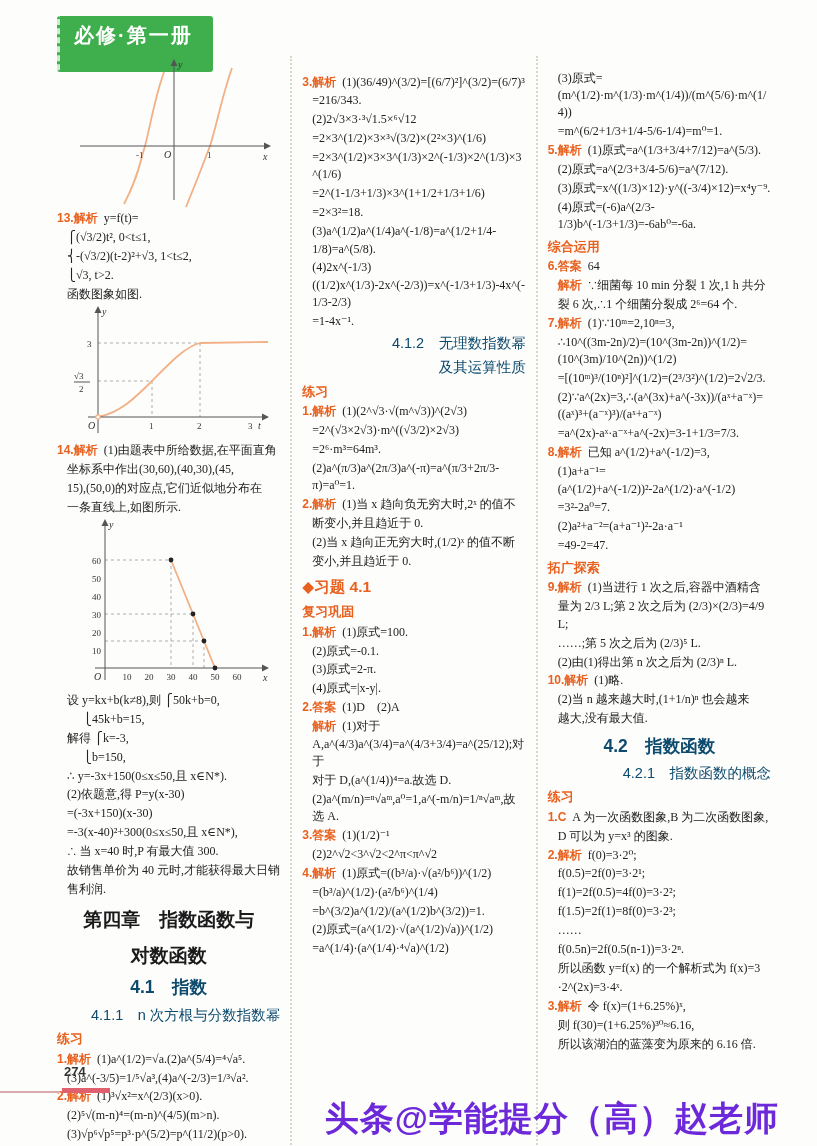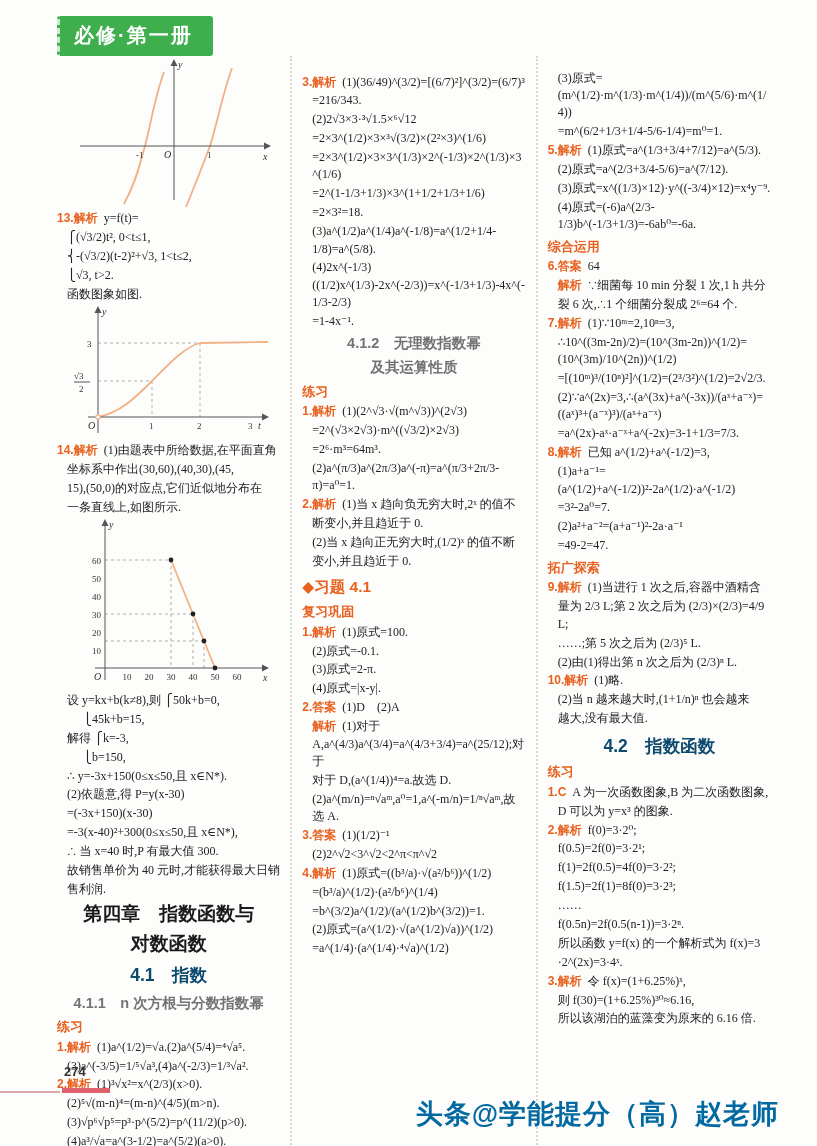--- a/index.html
+++ b/index.html
@@ -1,59 +1,59 @@
 <!DOCTYPE html>
 <html><head>
 <meta charset="utf-8">
 <style>
   html,body{margin:0;padding:0;background:#e9e9e9;}
   .page{position:relative;width:817px;height:1146px;background:#fdfdfc;margin:0 auto;
         overflow:hidden;font-family:"Liberation Serif","DejaVu Serif",serif;color:#222;}
   
   .badge{position:absolute;left:57px;top:16px;background:#3fae4d;color:#fff;
          font-family:"Liberation Sans","DejaVu Sans",sans-serif;font-weight:bold;
-         font-size:20px;padding:6px 20px 7px 14px;border-radius:3px;
+         font-size:20px;padding:6px 20px 23px 14px;border-radius:3px;
          border-left:3px dashed #cdebd1;letter-spacing:2px;}
   
   .cols{position:absolute;left:57px;top:56px;width:714px;display:flex;align-items:stretch;}
   .col{width:230px;box-sizing:border-box;}
   .col-mid,.col-right{border-left:2px dotted #d8d8ca;margin-left:10px;padding-left:10px;width:242px;}
   .col-mid{padding-top:16px;}
   .col-right{padding-top:12px;}
   .blk{width:100%;}
   .ln{font-size:12px;line-height:1.45;margin:1.5px 0;overflow-wrap:anywhere;}
   .ln .lb{color:#e8611f;font-weight:bold;font-family:"Liberation Sans","DejaVu Sans",sans-serif;
           margin-right:6px;white-space:nowrap;}
   .ln.i1{padding-left:10px;}
   .ln.i2{padding-left:26px;}
   .ln.h1{font-family:"Liberation Sans","DejaVu Sans",sans-serif;font-weight:bold;
-         font-size:19px;text-align:center;margin:2px 0 0;color:#1a1a1a;}
+         font-size:19px;text-align:center;margin:8px 0 0;color:#1a1a1a;}
   .ln.h2{font-family:"Liberation Sans","DejaVu Sans",sans-serif;font-weight:bold;
          font-size:17.5px;text-align:center;color:#0c4a6e;margin:6px 0 4px;}
-  .ln.h3{font-family:"Liberation Sans","DejaVu Sans",sans-serif;font-weight:bold;
-         font-size:14.5px;text-align:center;color:#737373;margin:3px 0;}
+  .ln.h3{font-family:"Liberation Sans","DejaVu Sans",sans-serif;font-weight:normal;
+         font-size:14.5px;text-align:right;color:#0c4a6e;margin:3px 0;}
   .ln.sec{font-family:"Liberation Sans","DejaVu Sans",sans-serif;font-weight:bold;
           color:#e8611f;font-size:13px;margin:4px 0 2px;}
   .ln.hw{font-family:"Liberation Sans","DejaVu Sans",sans-serif;font-weight:bold;
          color:#e8611f;font-size:15.5px;margin:6px 0 2px;}
   
   svg.fig{display:block;margin:2px auto;}
   .axis{stroke:#555;stroke-width:1;}
   .curve{stroke:#f2b085;stroke-width:1.8;fill:none;}
   .dash{stroke:#999;stroke-width:0.8;stroke-dasharray:3 3;fill:none;}
   .tk{font:9px "Liberation Serif",serif;fill:#333;}
   .tki{font:italic 10px "Liberation Serif",serif;fill:#333;}
   .dot{fill:#222;}
   
   .footer-line{position:absolute;left:0;top:1091px;width:60px;height:2px;background:#dda9ae;}
   .page-num{position:absolute;left:64px;top:1064px;font-family:"Liberation Sans",sans-serif;
             font-weight:bold;font-size:13px;color:#333;}
   .page-bar{position:absolute;left:62px;top:1088px;width:48px;height:5px;background:#e0606e;}
-  .watermark{position:absolute;right:38px;top:1096px;color:#0369a1;font-weight:bold;
-             font-family:"Liberation Sans","DejaVu Sans",sans-serif;font-size:27px;letter-spacing:1px;}
+  .watermark{position:absolute;right:38px;top:1096px;color:#6d28d9;font-weight:bold;
+             font-family:"Liberation Sans","DejaVu Sans",sans-serif;font-size:34px;letter-spacing:1px;}
 </style>
 </head>
 <body>
 
 <div class="page">
 
   <div class="badge">必修·第一册</div>
 
   <div class="cols">
 
@@ -338,20 +338,21 @@
           <div class="ln i1"><span class="tx">(2)由(1)得出第 n 次之后为 (2/3)ⁿ L.</span></div>
 
           <div class="ln"><span class="lb">10.解析</span><span class="tx">(1)略.</span></div>
 
           <div class="ln i1"><span class="tx">(2)当 n 越来越大时,(1+1/n)ⁿ 也会越来</span></div>
 
           <div class="ln i1"><span class="tx">越大,没有最大值.</span></div>
 
           <div class="ln h2"><span class="tx">4.2　指数函数</span></div>
 
+          <div class="ln h3"><span class="tx">4.2.1　指数函数的概念</span></div>
 
           <div class="ln sec"><span class="tx">练习</span></div>
 
           <div class="ln"><span class="lb">1.C</span><span class="tx">A 为一次函数图象,B 为二次函数图象,</span></div>
 
           <div class="ln i1"><span class="tx">D 可以为 y=x³ 的图象.</span></div>
 
           <div class="ln"><span class="lb">2.解析</span><span class="tx">f(0)=3·2⁰;</span></div>
 
           <div class="ln i1"><span class="tx">f(0.5)=2f(0)=3·2¹;</span></div>

